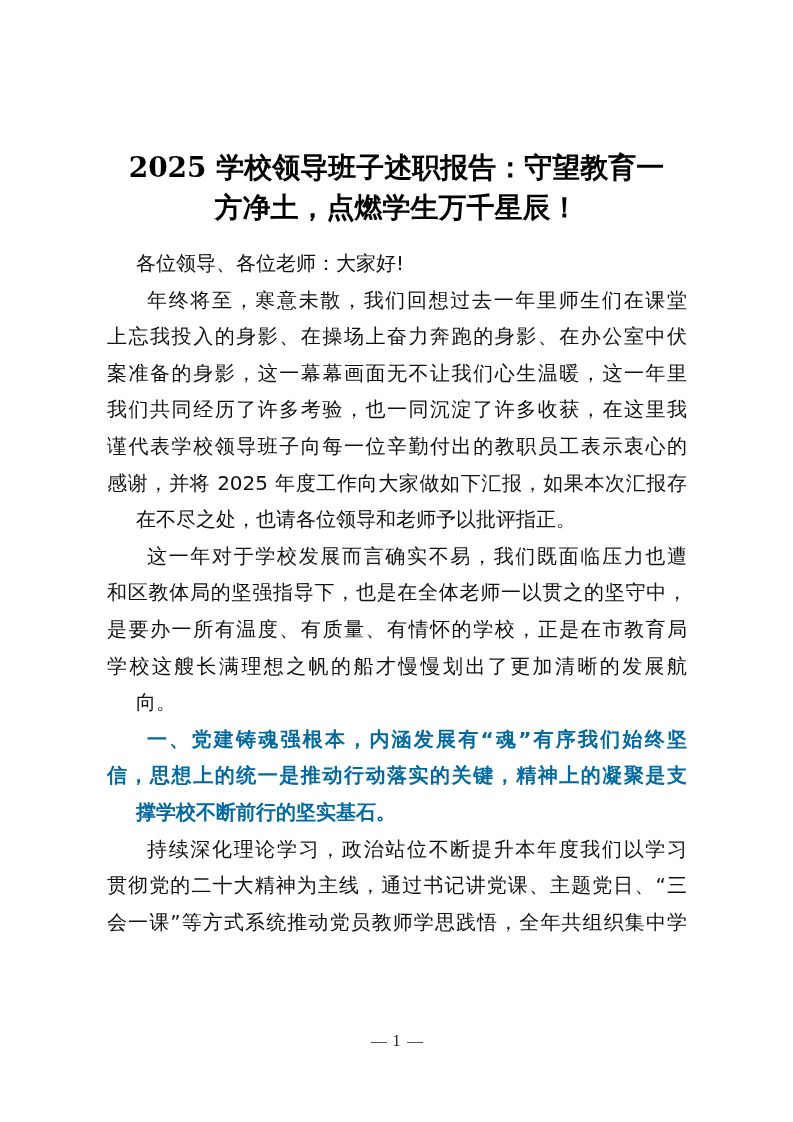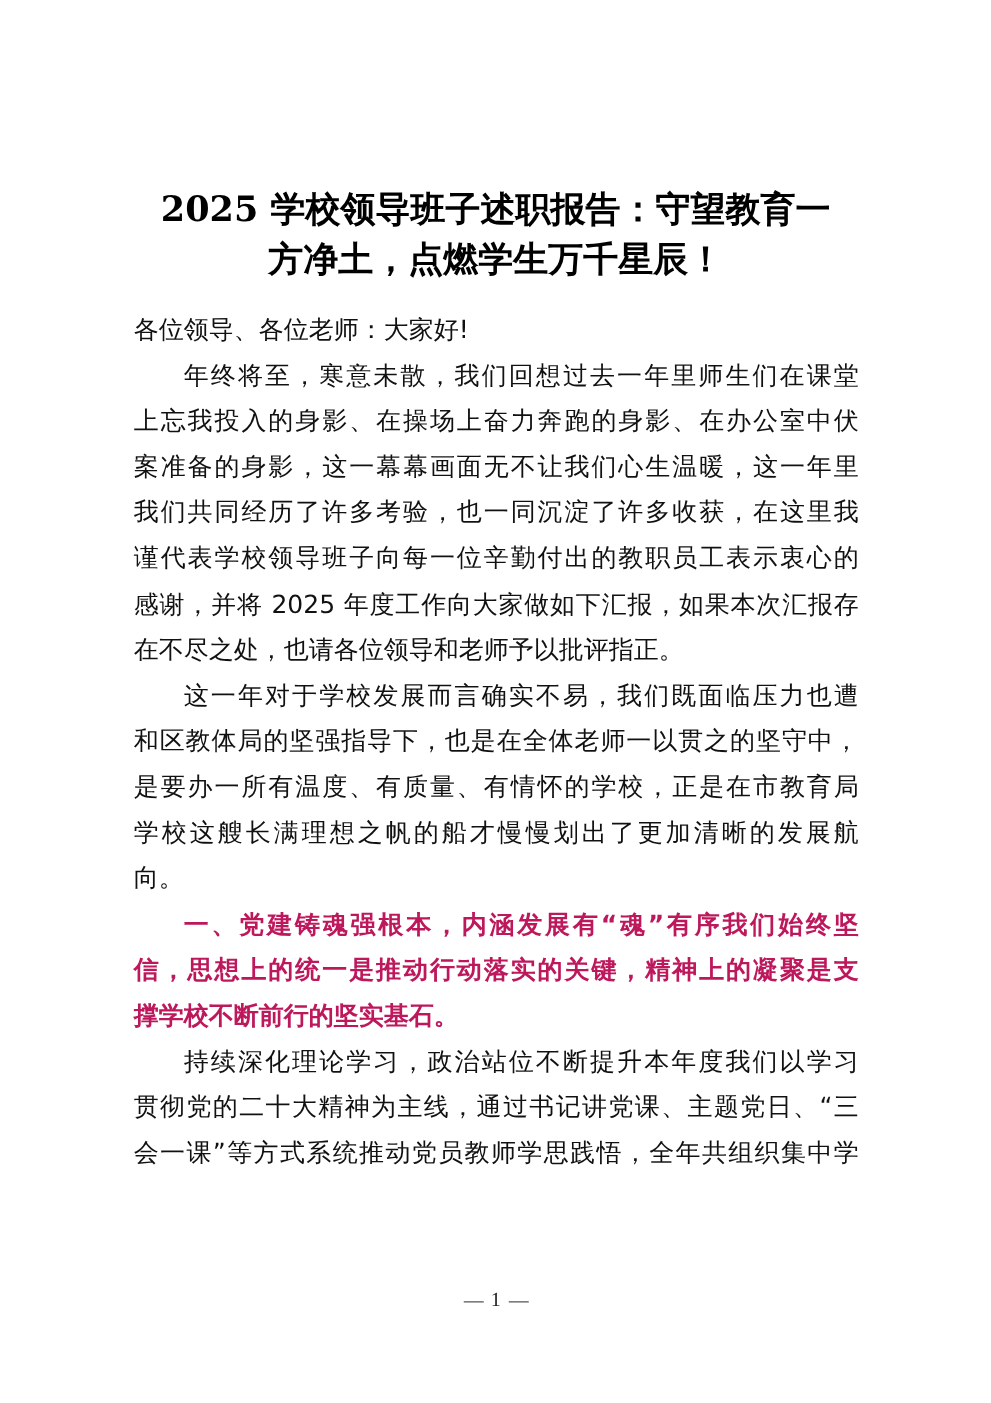--- a/index.html
+++ b/index.html
@@ -47,22 +47,22 @@
       font-size: 20px;
       line-height: 36.6px;
       height: 36.6px;
       text-align: justify;
       text-align-last: justify;
       font-family: "DejaVu Sans", "Liberation Sans", sans-serif;
       font-weight: normal;
       color: #111111;
     }
     .line.indent { padding-left: 40px; }
-    .line.last { text-align-last: left; }
-    .line.bold { font-weight: bold; color: #be185d; }
+    .line.last { text-align-last: left; margin-left: 29px; }
+    .line.bold { font-weight: bold; color: #0369a1; }
     .para { margin: 0; }
     .page-number {
       position: absolute;
       left: 0;
       top: 1031px;
       width: 793px;
       text-align: center;
       font-family: "Liberation Serif", "DejaVu Serif", serif;
       font-size: 16px;
       color: #222;

